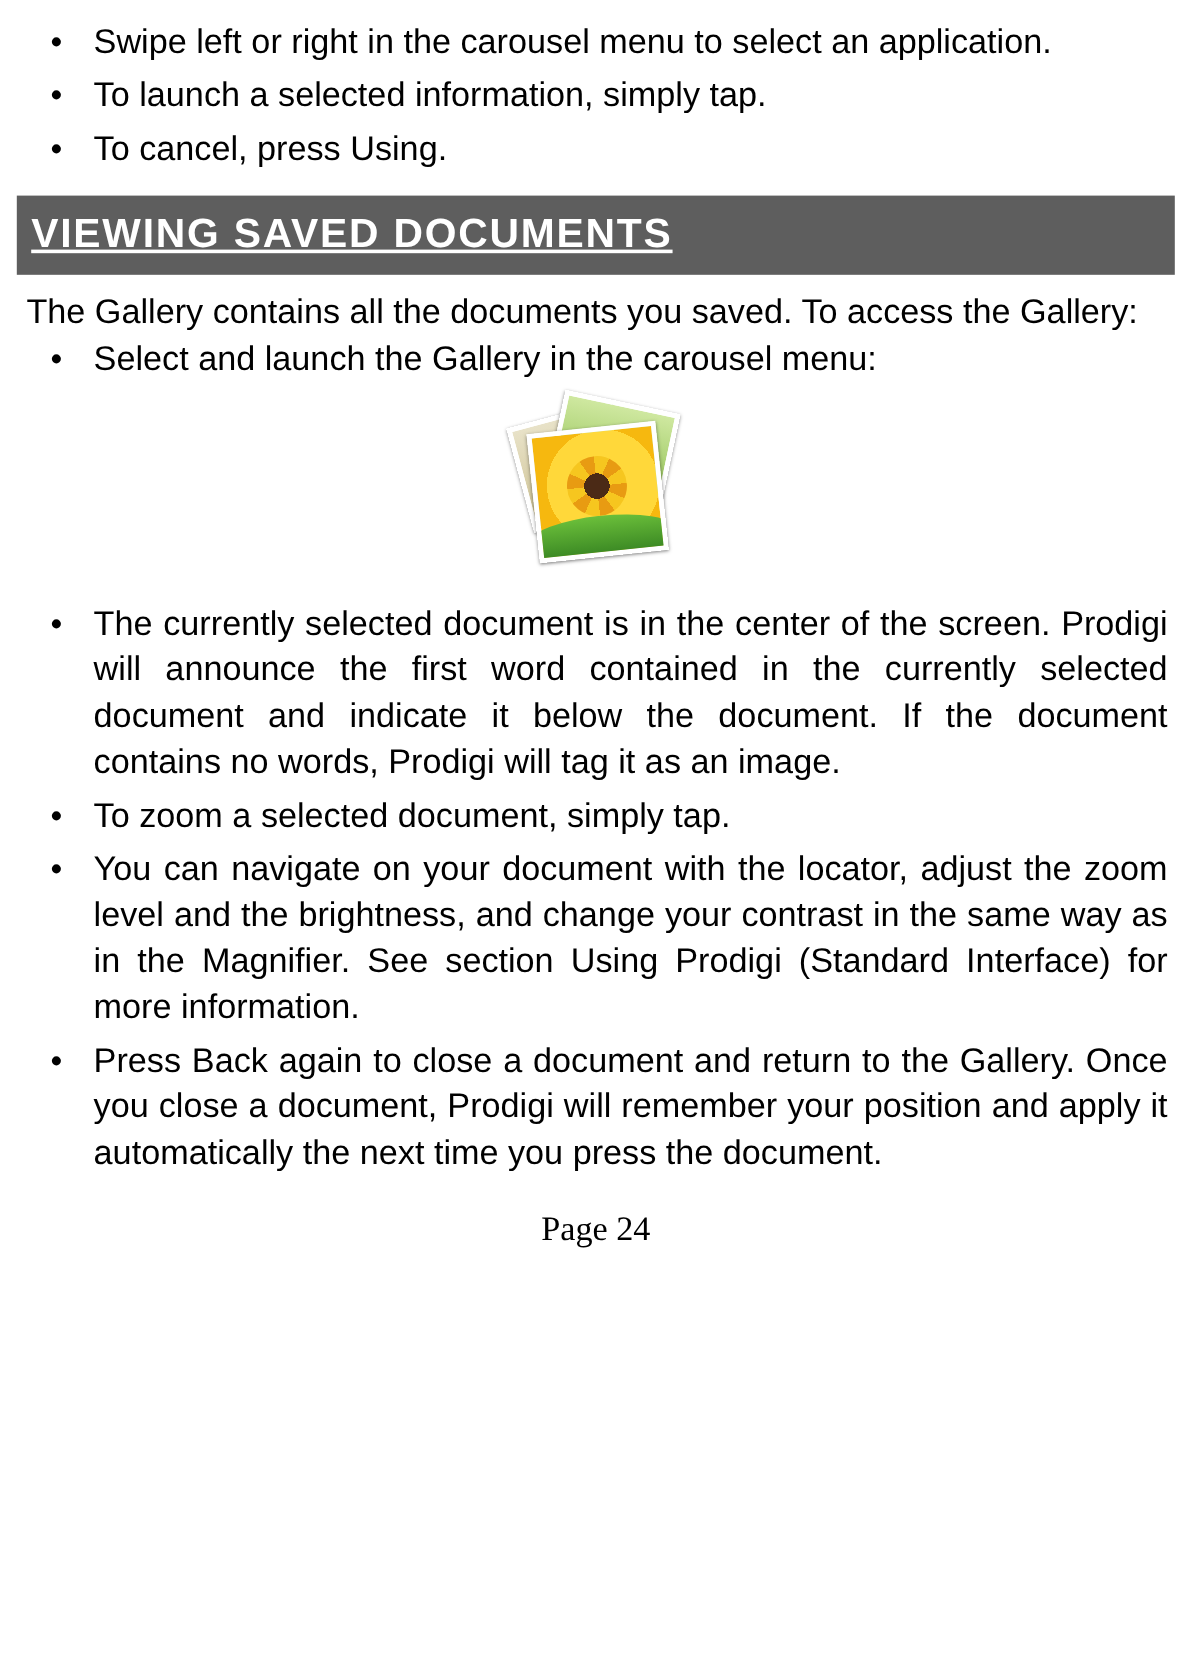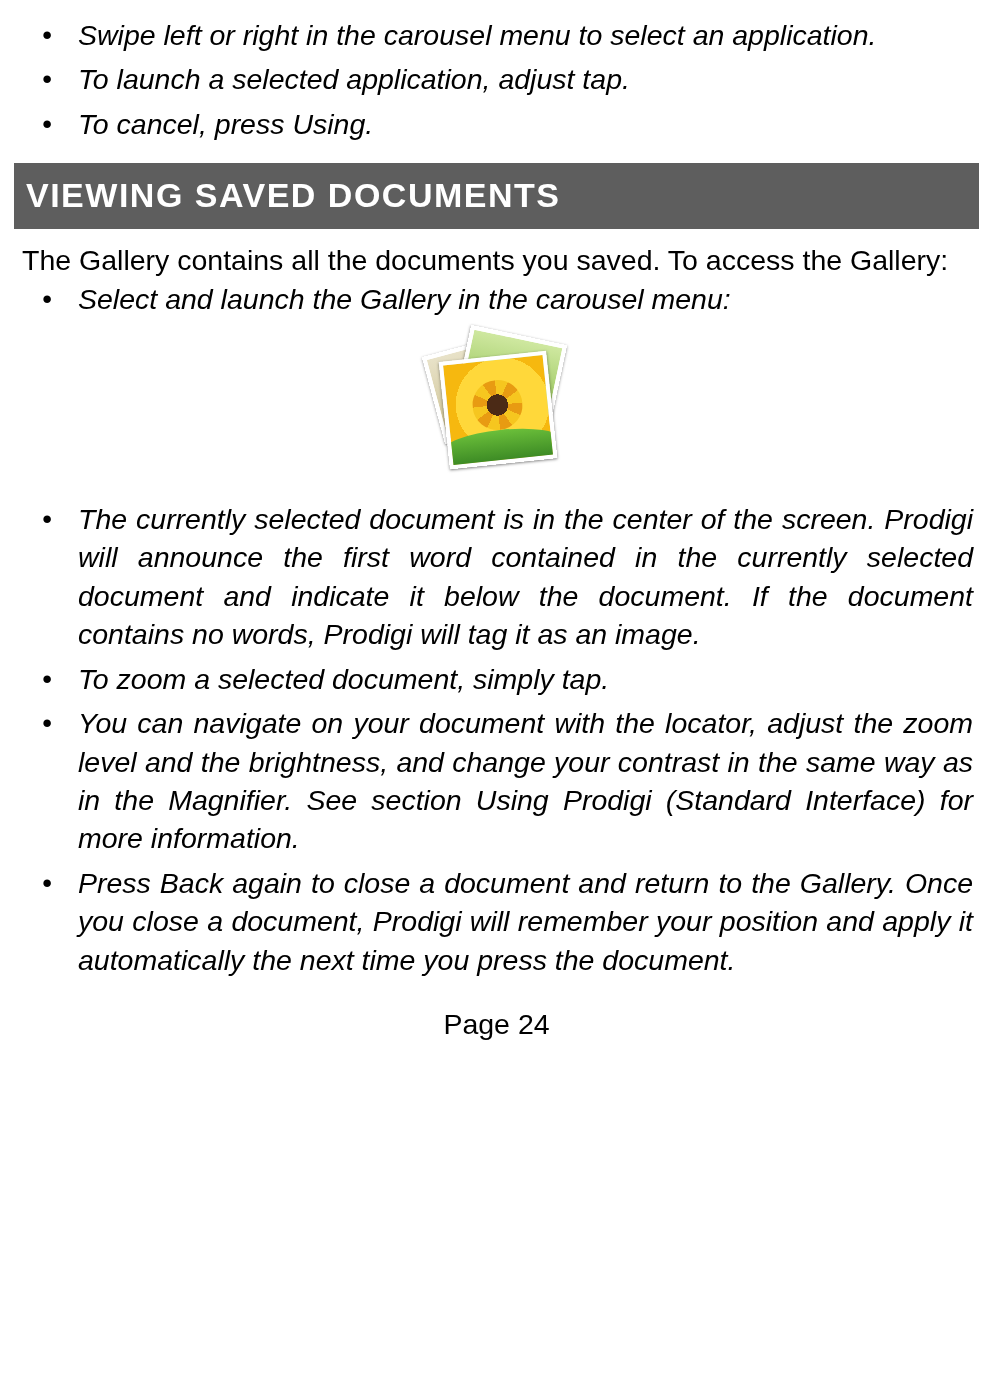--- a/index.html
+++ b/index.html
@@ -15,38 +15,38 @@
       padding: 16px 20px 10px 20px;
     }
     ul {
       list-style: none;
       padding-left: 58px;
     }
     ul li {
       position: relative;
       text-align: justify;
       margin-bottom: 6px;
-      font-style: italic;
     }
     ul li::before {
       content: "•";
       position: absolute;
       left: -36px;
       top: 0;
       font-size: 28px;
       color: #000;
     }
     .heading-bar {
       background: #5e5e5e;
       color: #fff;
       font-size: 34px;
       font-weight: bold;
       letter-spacing: 1.5px;
       padding: 10px 12px;
       margin: 20px -6px 12px -6px;
+      text-decoration: underline;
     }
     .para {
       text-align: justify;
       margin-bottom: 0;
       padding: 0 2px;
     }
     .gallery-icon-wrap {
       text-align: center;
       margin: 8px 0 14px 0;
     }
@@ -96,30 +96,31 @@
       width: 50px; height: 50px;
       transform: translate(-50%, -50%);
       background: radial-gradient(circle, #4b2a16 0 30%, transparent 30%),
                   conic-gradient(#f6c61f 0deg 30deg, #e89b12 30deg 60deg, #f6c61f 60deg 90deg, #e89b12 90deg 120deg, #f6c61f 120deg 150deg, #e89b12 150deg 180deg, #f6c61f 180deg 210deg, #e89b12 210deg 240deg, #f6c61f 240deg 270deg, #e89b12 270deg 300deg, #f6c61f 300deg 330deg, #e89b12 330deg 360deg);
       border-radius: 50%;
     }
     .page-number {
       text-align: center;
       font-size: 28.5px;
       margin-top: 26px;
+      font-family: Liberation Serif, serif;
     }
   </style>
 </head>
 <body>
 
 <div class="page">
 
   <ul>
     <li>Swipe left or right in the carousel menu to select an application.</li>
-    <li>To launch a selected application, adjust tap.</li>
+    <li>To launch a selected information, simply tap.</li>
     <li>To cancel, press Using.</li>
   </ul>
 
   <div class="heading-bar">VIEWING SAVED DOCUMENTS</div>
 
   <p class="para">The Gallery contains all the documents you saved. To access the Gallery:</p>
 
   <ul>
     <li>Select and launch the Gallery in the carousel menu:</li>
   </ul>

